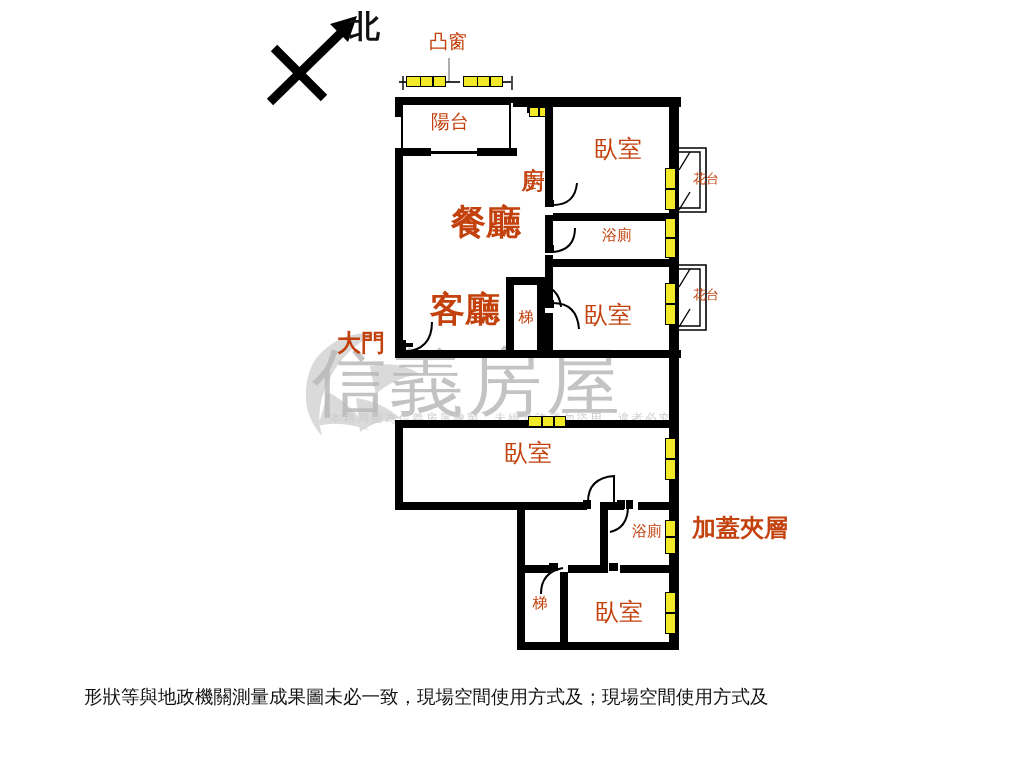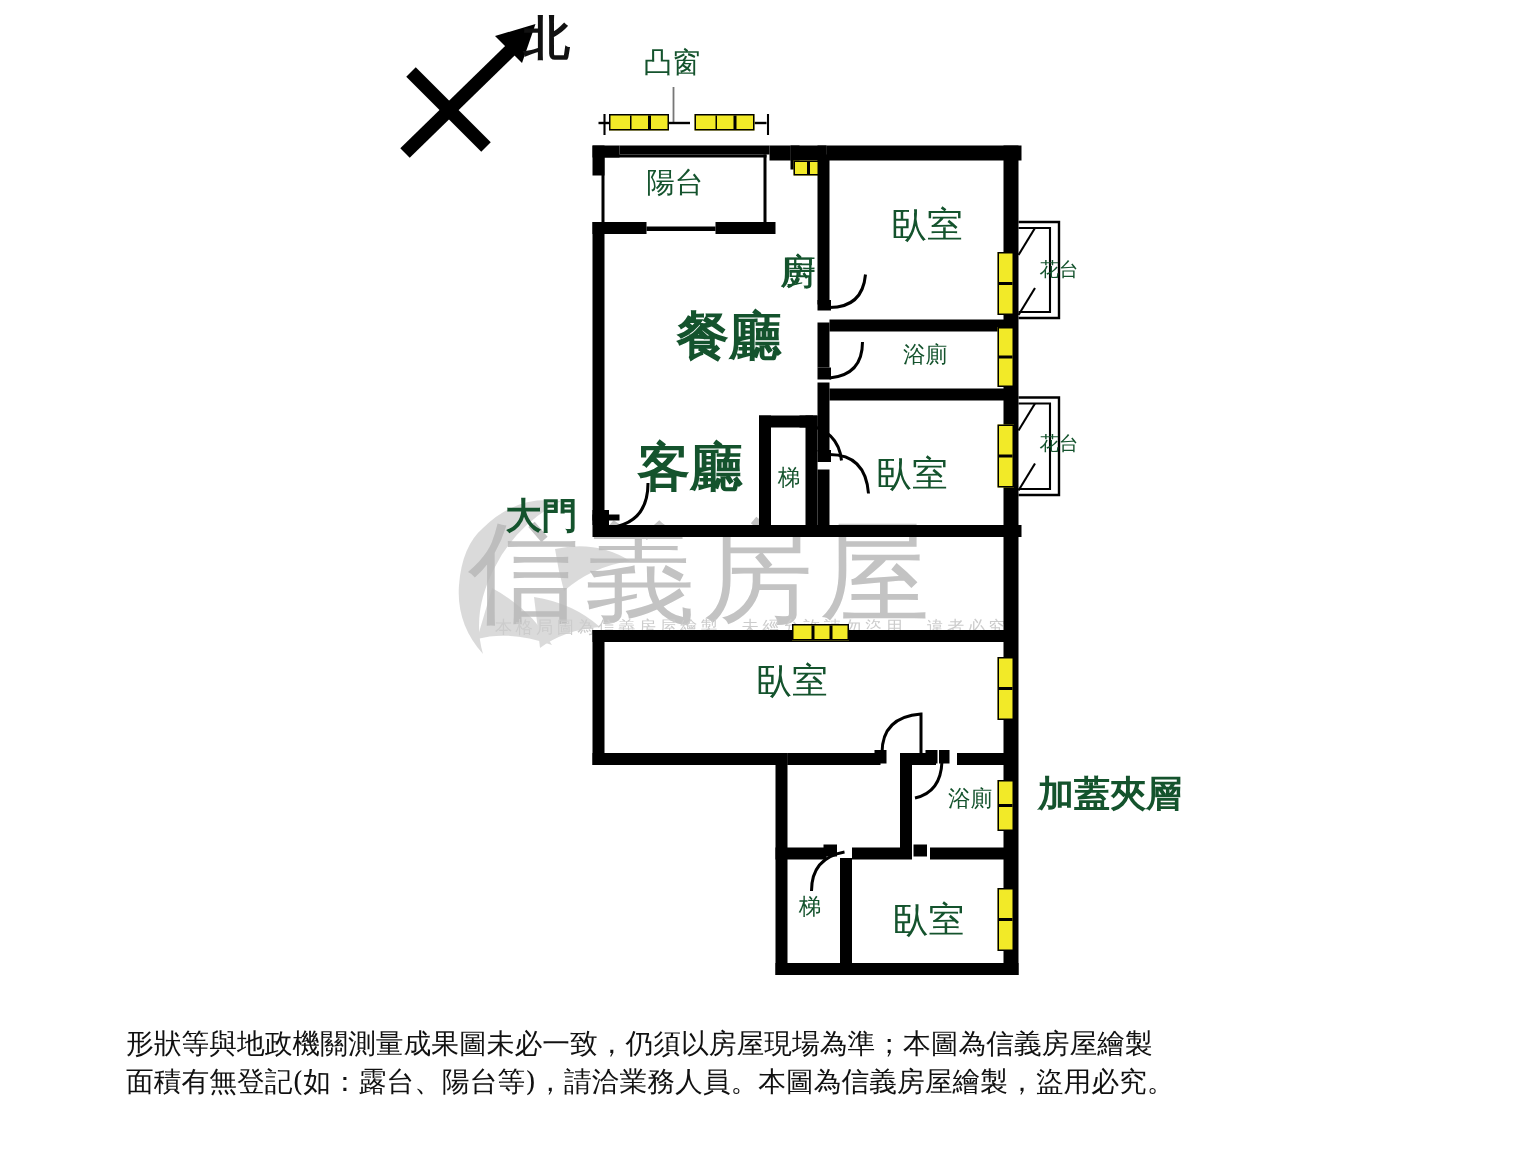--- a/index.html
+++ b/index.html
@@ -37,22 +37,22 @@
   .thin{position:absolute;background:#000;}
   .win{position:absolute;background:#f2ea28;border:1.6px solid #000;box-sizing:border-box;}
   .win.v::after,.win.h::after{content:"";position:absolute;background:#000;}
   .win.v::after{left:0;right:0;top:50%;height:1.6px;margin-top:-.8px;}
   .win.h::after{top:0;bottom:0;left:50%;width:1.6px;margin-left:-.8px;}
   .win.h3::before{content:"";position:absolute;top:0;bottom:0;left:33.3%;width:1.6px;background:#000;}
   .win.h3::after{left:66.6%;margin-left:0;}
 
   .label{
     position:absolute;
-    font-family:Liberation Sans, sans-serif;
-    color:#14532d;white-space:nowrap;font-weight:normal;
+    font-family:Liberation Mono, monospace;
+    color:#c2410c;white-space:nowrap;font-weight:normal;
     text-align:center;
   }
   .lbl-xl{font-size:35px;line-height:30px;}
   .lbl-lg{font-size:24px;line-height:27px;}
   .lbl-md{font-size:19px;line-height:22px;}
   .lbl-sm{font-size:15px;line-height:18px;}
   .lbl-xs{font-size:13px;line-height:16px;}
   .lbl-bold{font-weight:bold;}
   .vert{writing-mode:vertical-rl;text-orientation:upright;}
 
@@ -212,31 +212,30 @@
     <path d="M563 568 q-22 4 -22 26" fill="none" stroke="#000" stroke-width="2"></path>
     <rect x="549" y="563" width="9" height="8" fill="#000"></rect>
     <rect x="609" y="563" width="9" height="8" fill="#000"></rect>
   </svg>
 
   <div class="label lbl-md" style="left:421px;top:112px;width:58px;">陽台</div>
   <div class="label lbl-lg vert" style="left:519px;top:112px;width:26px;height:72px;">廚房</div>
   <div class="label lbl-lg" style="left:590px;top:137px;width:56px;">臥室</div>
   <div class="label lbl-xl lbl-bold" style="left:446px;top:210px;width:80px;">餐廳</div>
   <div class="label lbl-sm" style="left:593px;top:228px;width:48px;">浴廁</div>
-  <div class="label lbl-xl lbl-bold" style="left:420px;top:297px;width:80px;">客廳</div>
+  <div class="label lbl-xl lbl-bold" style="left:420px;top:297px;width:80px;text-align:right;">客廳</div>
   <div class="label lbl-sm" style="left:512px;top:310px;width:28px;">梯</div>
   <div class="label lbl-lg" style="left:580px;top:303px;width:56px;">臥室</div>
   <div class="label lbl-lg" style="left:500px;top:441px;width:56px;">臥室</div>
   <div class="label lbl-sm" style="left:623px;top:524px;width:48px;">浴廁</div>
   <div class="label lbl-sm" style="left:526px;top:596px;width:28px;">梯</div>
   <div class="label lbl-lg" style="left:591px;top:600px;width:56px;">臥室</div>
 
   <div class="label lbl-lg lbl-bold" style="left:330px;top:331px;width:62px;">大門</div>
   <div class="label lbl-lg lbl-bold" style="left:692px;top:487px;width:62px;line-height:33px;margin-top:26px;">
       <span style="writing-mode:horizontal-tb;display:block;width:62px;word-break:break-all;">加蓋夾層</span>
     </div>
 
   <div id="disclaimer">
-    <div>形狀等與地政機關測量成果圖未必一致，仍須以房屋現場為準；本圖為信義房屋繪製</div>
-    <div>面積有無登記(如：露台、陽台等)，請洽業務人員。本圖為信義房屋繪製，盜用必究。</div>
+    <div>形狀等與地政機關測量成果圖未必一致，現場空間使用方式及；現場空間使用方式及</div>
   </div>
 
 </div>
 
 </body></html>

